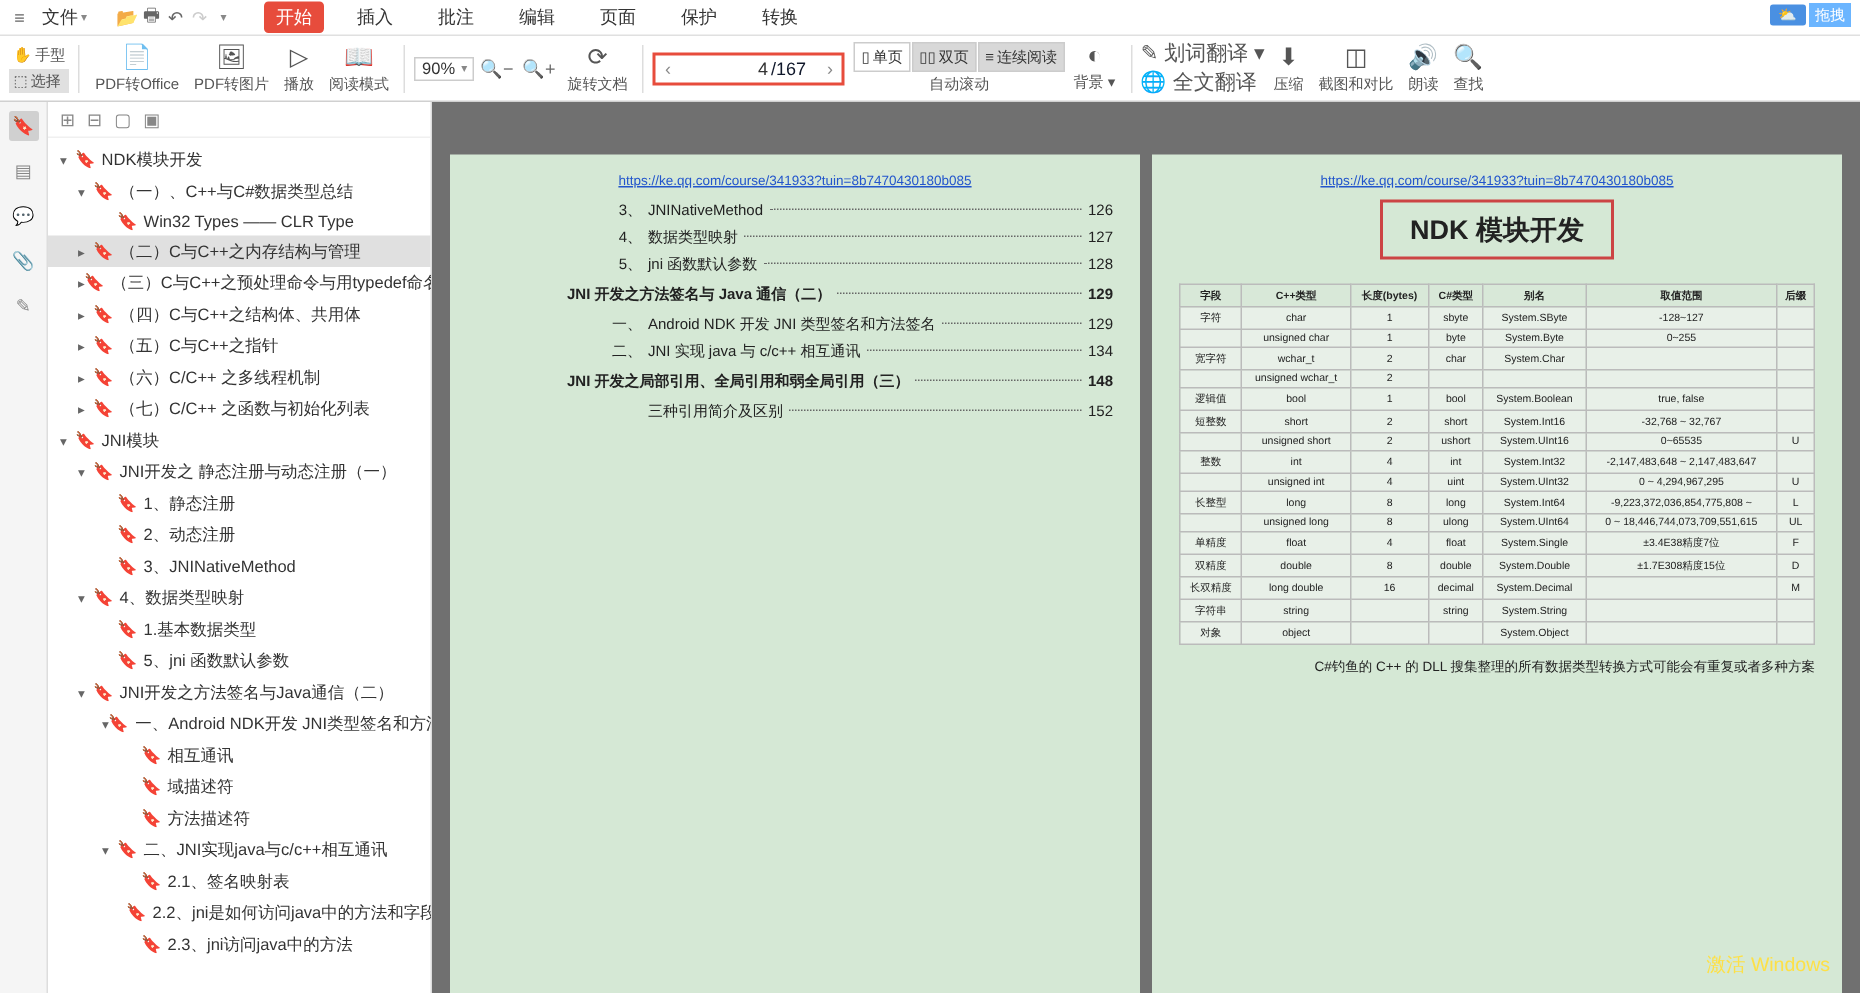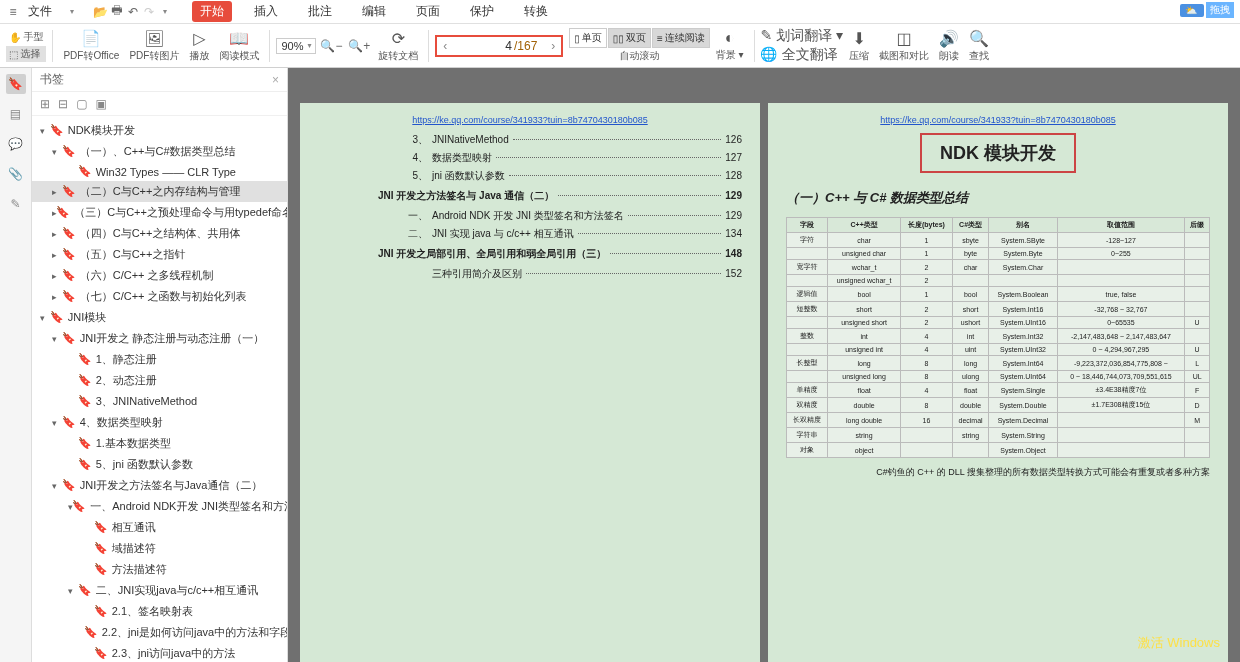--- a/index.html
+++ b/index.html
@@ -2,39 +2,39 @@
 <html><head>
 <meta charset="utf-8">
 <style>
 * { margin: 0; padding: 0; box-sizing: border-box; font-family: "Microsoft YaHei", Arial, sans-serif; }
 body { font-size: 12px; color: #333; background: #fff; overflow: hidden; width: 1240px; height: 662px; }
 
 
 .menubar { height: 24px; display: flex; align-items: center; padding: 0 6px; border-bottom: 1px solid #e0e0e0; }
 .menubar .menu-left { display: flex; align-items: center; gap: 2px; }
 .menubar .menu-icon { width: 14px; height: 14px; display: inline-flex; align-items: center; justify-content: center; color: #666; cursor: pointer; }
-.menubar .file-btn { display: flex; align-items: center; gap: 18px; padding: 2px 6px; cursor: pointer; }
+.menubar .file-btn { display: flex; align-items: center; gap: 2px; padding: 2px 6px; cursor: pointer; }
 .menubar .tabs { display: flex; gap: 14px; margin-left: 20px; }
 .menubar .tab { padding: 2px 8px; cursor: pointer; }
 .menubar .tab.active { background: #e74c3c; color: #fff; border-radius: 3px; }
 .menubar .right-badge { position: absolute; right: 6px; top: 2px; display: flex; align-items: center; gap: 2px; }
 .cloud-badge { background: #4a90e2; color: #fff; padding: 1px 6px; border-radius: 2px; font-size: 10px; }
 .drag-badge { background: #6bb5ff; color: #fff; padding: 1px 4px; font-size: 10px; }
 
 
 .toolbar { height: 44px; display: flex; align-items: center; padding: 2px 6px; border-bottom: 1px solid #d0d0d0; gap: 2px; }
 .tool-group { display: flex; flex-direction: column; align-items: center; padding: 2px 4px; cursor: pointer; font-size: 10px; color: #555; gap: 1px; }
 .tool-group .ticon { font-size: 16px; color: #555; }
 .tool-sep { width: 1px; height: 32px; background: #ddd; margin: 0 4px; }
 .zoom-box { border: 1px solid #ccc; padding: 1px 4px; font-size: 11px; display: flex; align-items: center; gap: 4px; }
 .zoom-icon { cursor: pointer; color: #666; padding: 0 2px; }
 .page-nav { border: 2px solid #e74c3c; display: flex; align-items: center; width: 128px; height: 22px; }
 .page-nav .arrow { width: 16px; text-align: center; color: #888; cursor: pointer; }
 .page-nav .pg-cur { flex: 1; text-align: right; padding-right: 2px; }
-.page-nav .pg-total { color: #a16207; padding-right: 8px; }
+.page-nav .pg-total { color: #0f172a; padding-right: 8px; }
 .view-btn { border: 1px solid #ccc; padding: 2px 4px; font-size: 10px; display: flex; align-items: center; gap: 2px; cursor: pointer; }
 .view-btn.active { background: #d8d8d8; }
 .small-row { display: flex; align-items: center; gap: 1px; font-size: 10px; }
 .left-mode { display: flex; flex-direction: column; gap: 1px; font-size: 10px; color: #555; }
 .left-mode div { display: flex; align-items: center; gap: 2px; cursor: pointer; padding: 1px 3px; }
 .left-mode div.sel { background: #e0e0e0; }
 
 
 .main { display: flex; height: 594px; }
 .left-rail { width: 32px; background: #f5f5f5; border-right: 1px solid #ddd; display: flex; flex-direction: column; align-items: center; padding-top: 6px; gap: 10px; }
@@ -185,24 +185,20 @@
 <div class="main">
   <div class="left-rail">
     <div class="active">🔖</div>
     <div>▤</div>
     <div>💬</div>
     <div>📎</div>
     <div>✎</div>
   </div>
 
   <div class="sidebar">
-    <div class="sidebar-header">
-      <span>书签</span>
-      <span style="color:#aaa;cursor:pointer">×</span>
-    </div>
     <div class="sidebar-tools">
       <span>⊞</span>
       <span>⊟</span>
       <span>▢</span>
       <span>▣</span>
     </div>
     <div class="tree" id="tree">
         <div class="tree-item indent0">
           <span class="exp">▾</span>
           <span class="bicon">🔖</span>
@@ -390,21 +386,20 @@
             <span class="txt">三种引用简介及区别</span>
             <span class="dots"></span>
             <span class="pg">152</span>
           </div>
         </div>
     </div>
 
     <div class="page">
       <div class="link">https://ke.qq.com/course/341933?tuin=8b7470430180b085</div>
       <div class="ndk-title">NDK 模块开发</div>
-      <div class="sec-head">（一）C++ 与 C# 数据类型总结</div>
       <table class="data-table">
         <thead>
             <tr id="thead-row">
               <th>字段</th>
               <th>C++类型</th>
               <th>长度(bytes)</th>
               <th>C#类型</th>
               <th>别名</th>
               <th>取值范围</th>
               <th>后缀</th>

